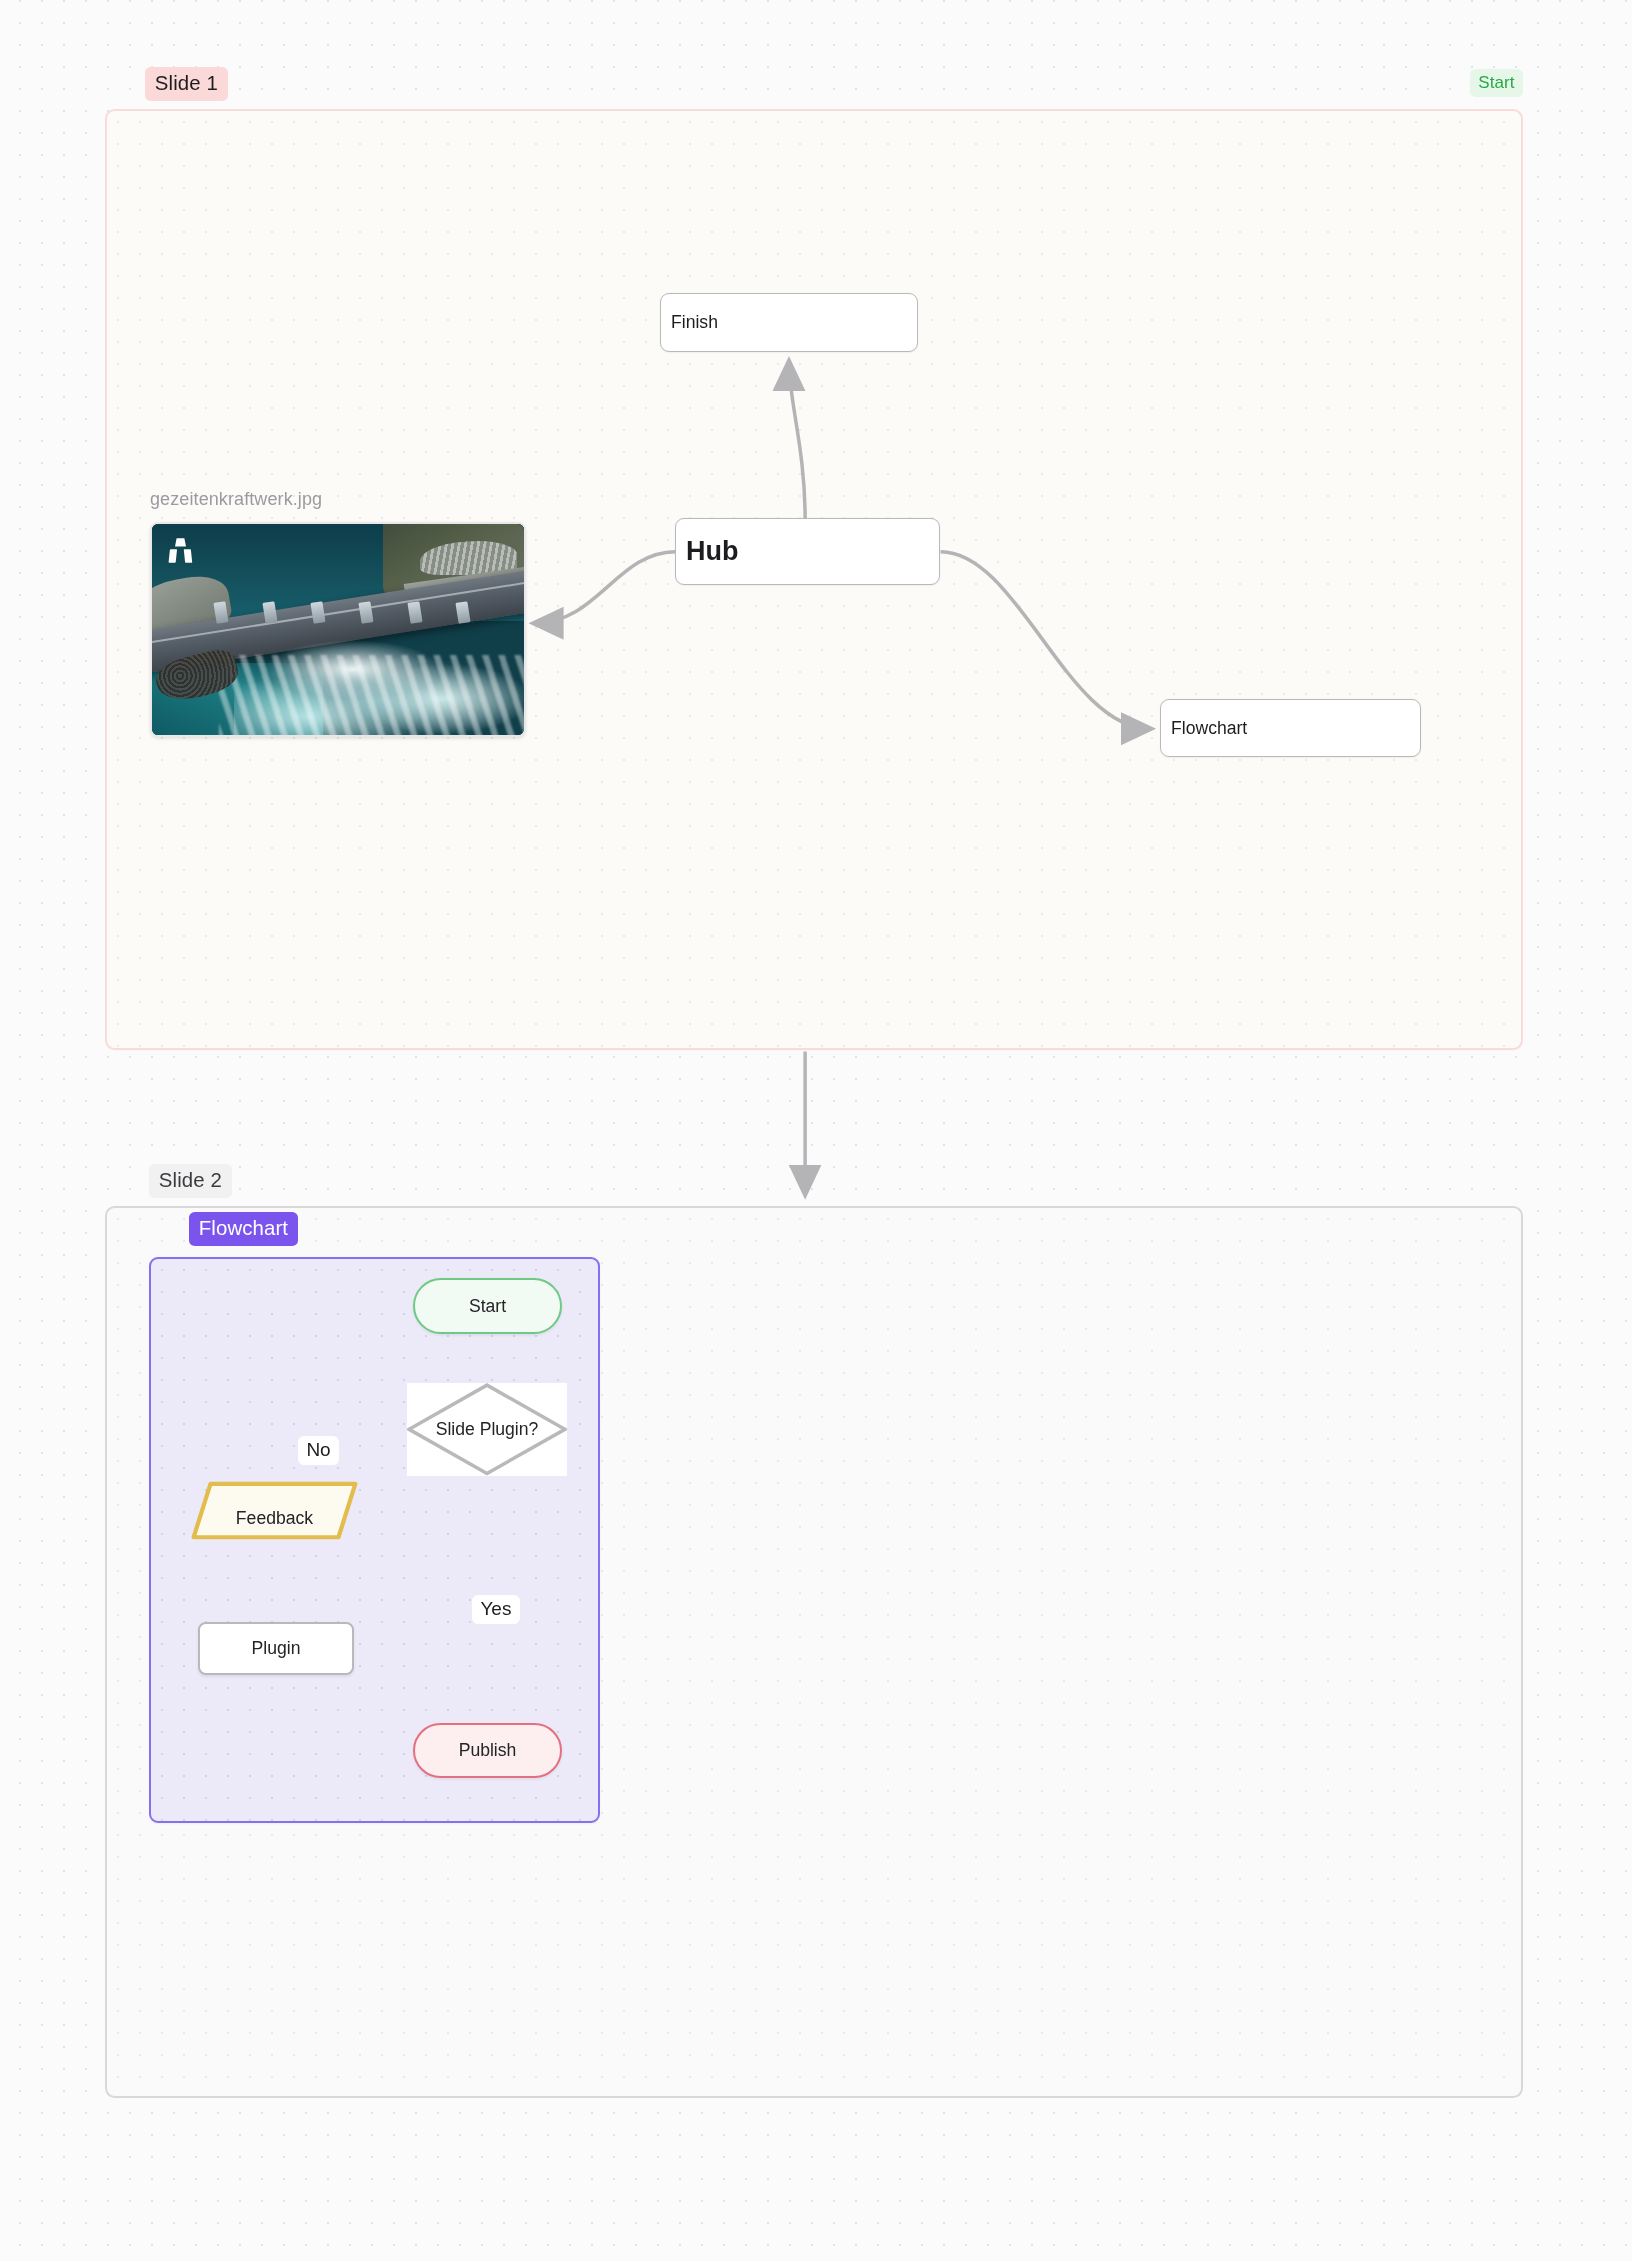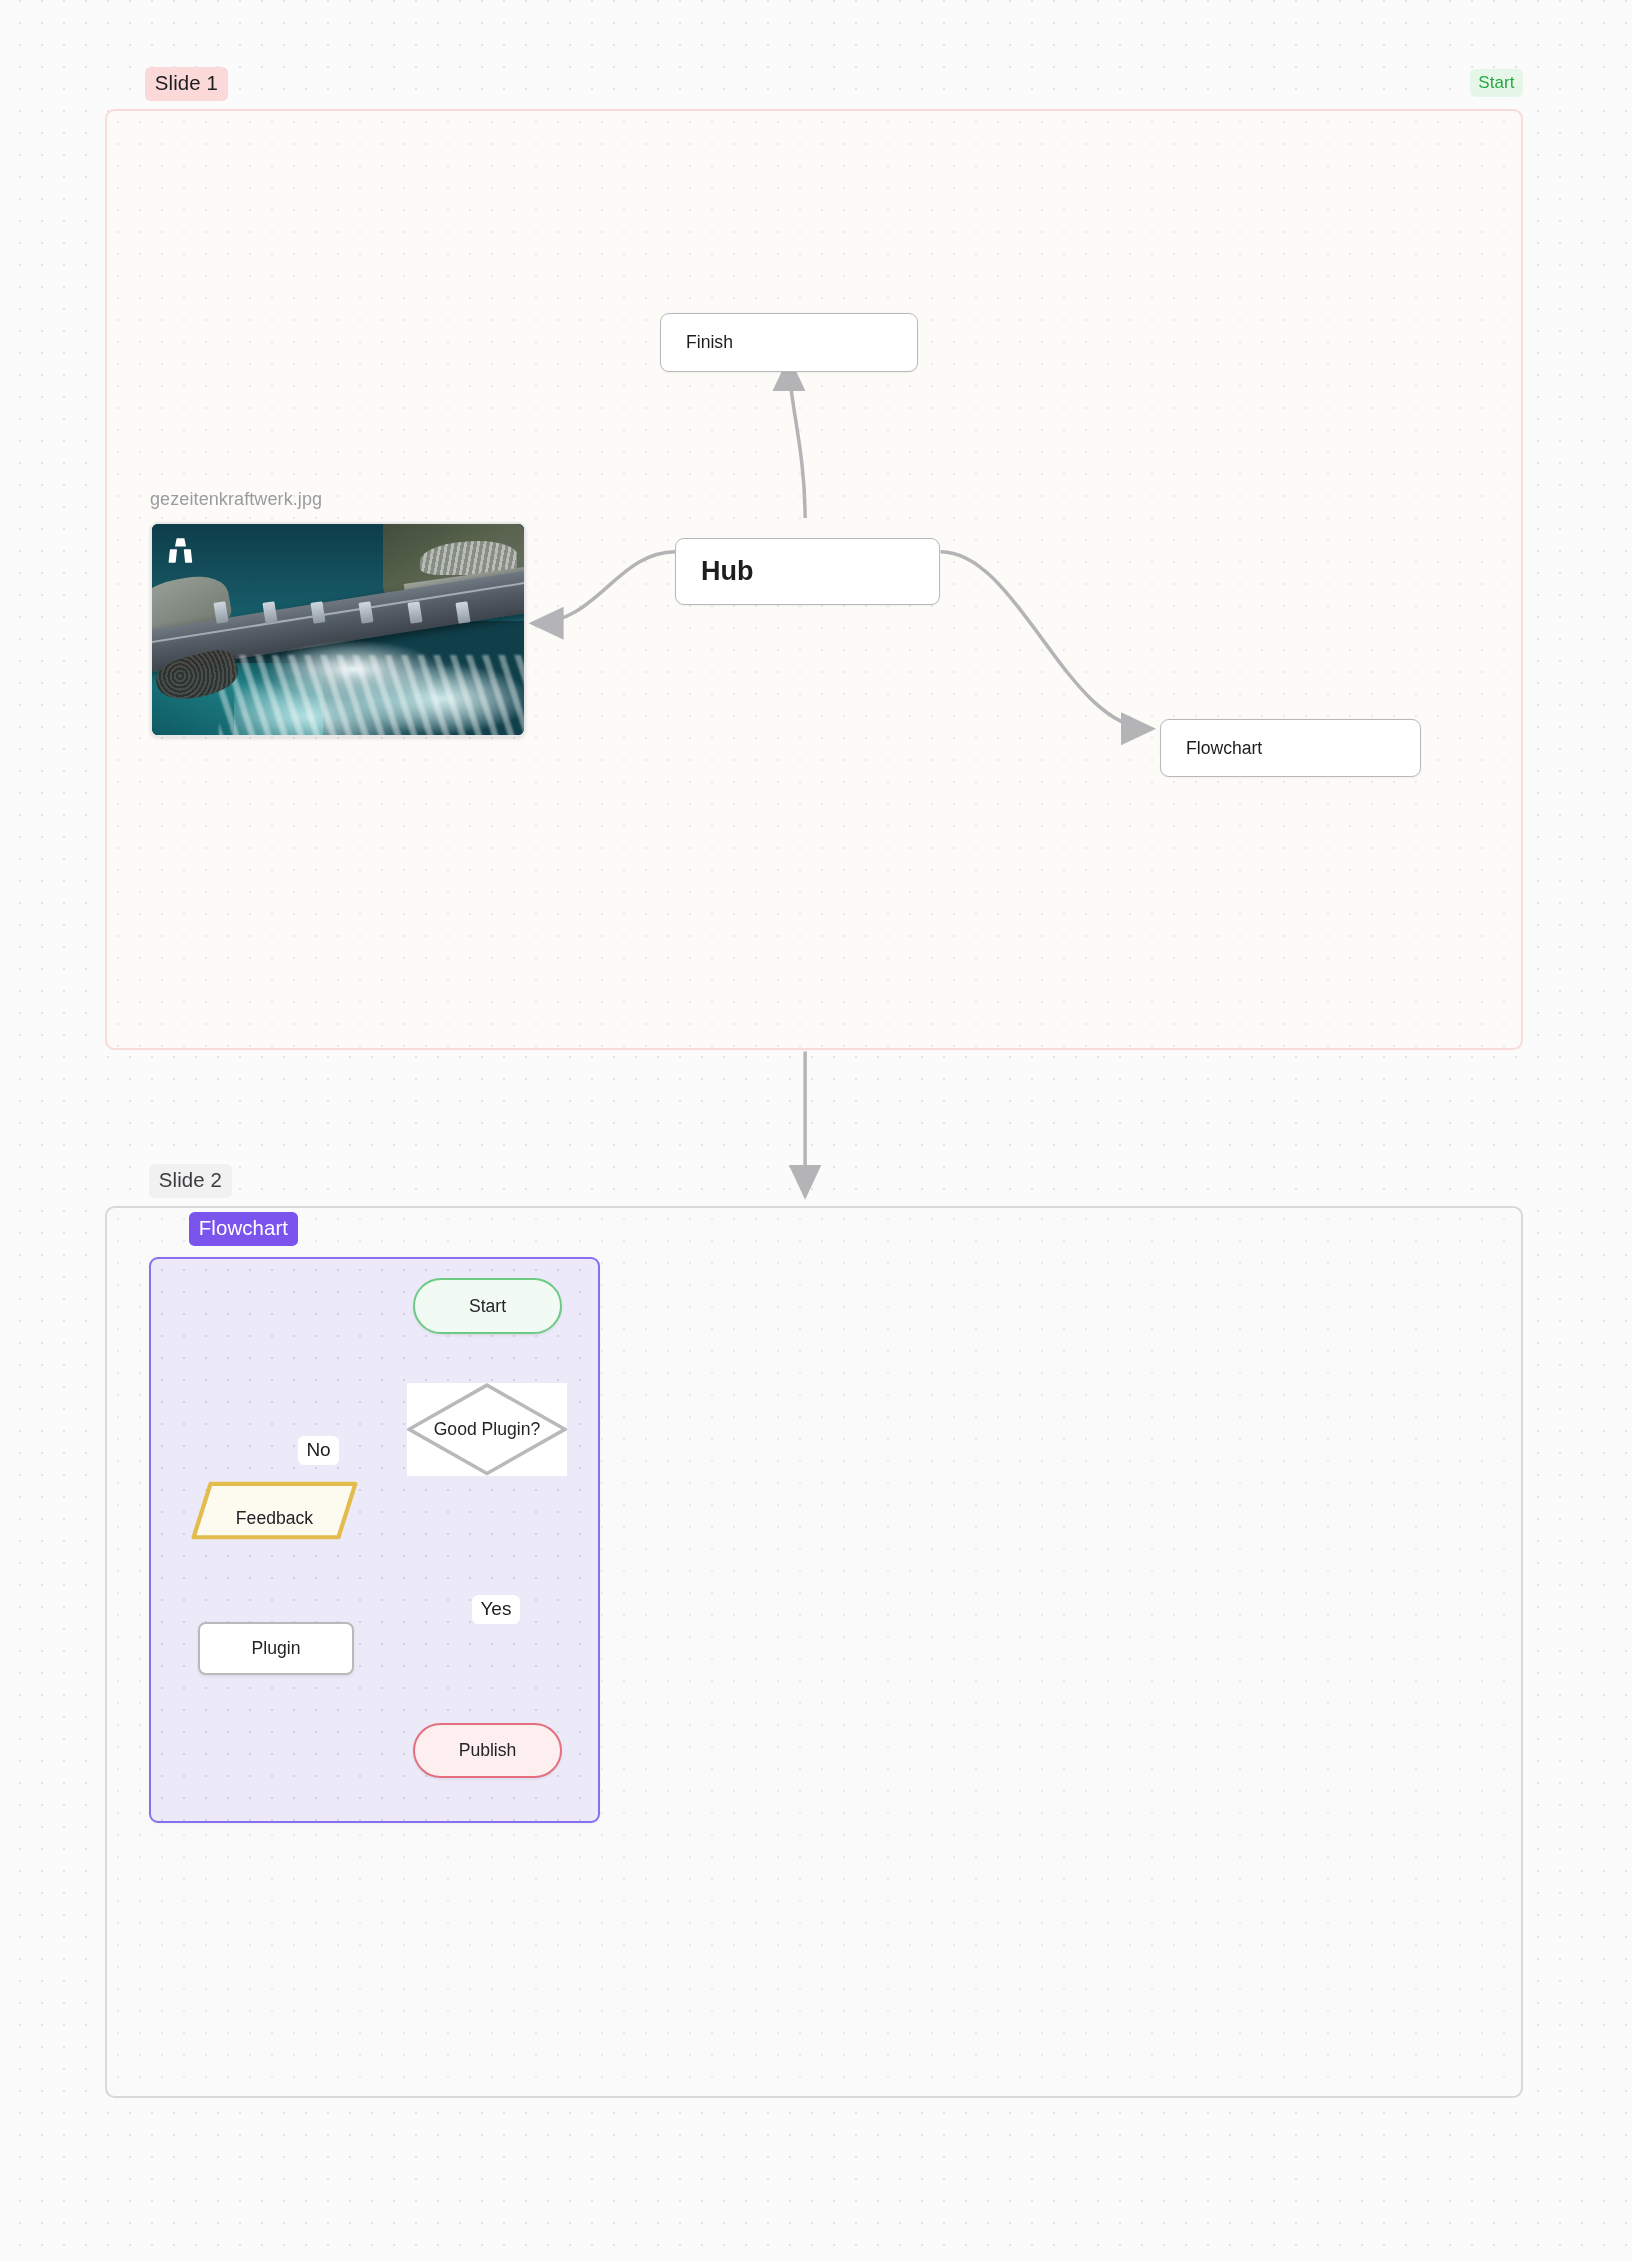--- a/index.html
+++ b/index.html
@@ -75,24 +75,23 @@
   }
 
   
   .node-card {
     position: absolute;
     background: #ffffff;
     border: 1.8px solid #b9b9bb;
     border-radius: 9px;
     display: flex;
     align-items: center;
-    padding-left: 25px;
+    padding-left: 10px;
     color: #1d1d1f;
     box-shadow: 0 0.7px 2.1px rgba(0,0,0,.05);
-    margin-top: 20px;
   }
   #node-finish { left: 660px; top: 293px; width: 258px; height: 59px; font-size: 17.6px; }
   #node-hub    { left: 675px; top: 518px; width: 265px; height: 67px; font-size: 27px; font-weight: bold; }
   #node-flowchart-ref { left: 1160px; top: 699px; width: 261px; height: 58px; font-size: 17.6px; }
 
   
   #image-node-wrap { position: absolute; left: 150px; top: 489px; }
   #image-caption {
     font-size: 18px;
     color: #9b9b9f;
@@ -372,21 +371,21 @@
   </svg>
 
   <div class="fnode" id="fn-start">
     <span>Start</span>
   </div>
 
   <div class="fnode" id="fn-decision">
     <svg class="dia" viewBox="0 0 228 132" preserveAspectRatio="none">
       <polygon points="114,3 225,66 114,129 3,66" fill="#ffffff" stroke="#b9b9bb" stroke-width="5"></polygon>
     </svg>
-    <span class="dia-label">Good Plugin?</span>
+    <span class="dia-label">Slide Plugin?</span>
   </div>
 
   <div class="fnode" id="fn-feedback">
     <svg class="para" viewBox="0 0 246 84" preserveAspectRatio="none">
       <path d="M32,4 H238 L214,80 H8 Z" fill="#fdfaf0" stroke="#e3bc4e" stroke-width="6" stroke-linejoin="round"></path>
     </svg>
     <span class="para-label">Feedback</span>
   </div>
 
   <div class="fnode" id="fn-improve">

